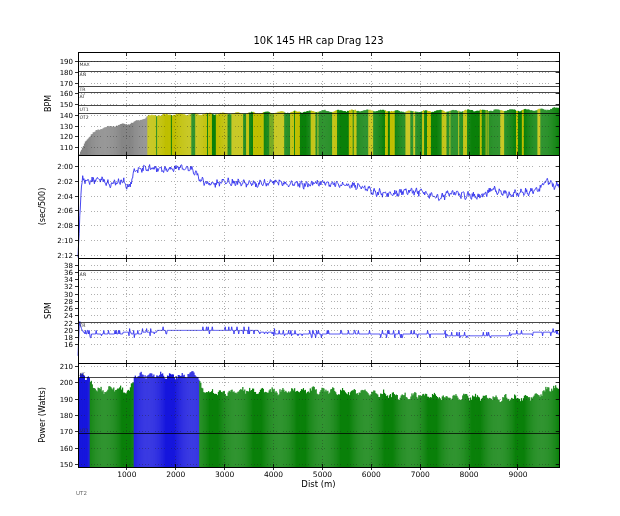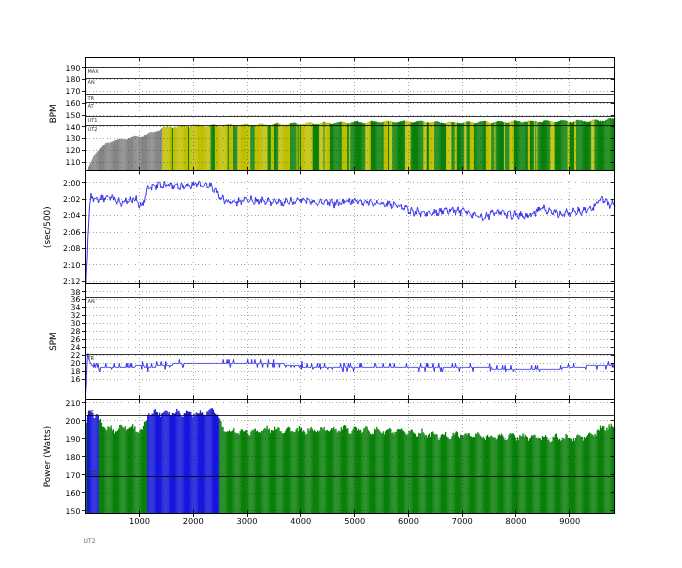--- a/index.html
+++ b/index.html
@@ -1315,14 +1315,16 @@
         <text x="224.64634146341464" y="476.5" font-size="7.5" text-anchor="middle" fill="#000" font-family="&quot;DejaVu Sans&quot;,&quot;Liberation Sans&quot;,sans-serif">3000</text>
         <text x="273.5284552845528" y="476.5" font-size="7.5" text-anchor="middle" fill="#000" font-family="&quot;DejaVu Sans&quot;,&quot;Liberation Sans&quot;,sans-serif">4000</text>
         <text x="322.4105691056911" y="476.5" font-size="7.5" text-anchor="middle" fill="#000" font-family="&quot;DejaVu Sans&quot;,&quot;Liberation Sans&quot;,sans-serif">5000</text>
         <text x="371.2926829268293" y="476.5" font-size="7.5" text-anchor="middle" fill="#000" font-family="&quot;DejaVu Sans&quot;,&quot;Liberation Sans&quot;,sans-serif">6000</text>
         <text x="420.1747967479675" y="476.5" font-size="7.5" text-anchor="middle" fill="#000" font-family="&quot;DejaVu Sans&quot;,&quot;Liberation Sans&quot;,sans-serif">7000</text>
         <text x="469.0569105691057" y="476.5" font-size="7.5" text-anchor="middle" fill="#000" font-family="&quot;DejaVu Sans&quot;,&quot;Liberation Sans&quot;,sans-serif">8000</text>
         <text x="517.939024390244" y="476.5" font-size="7.5" text-anchor="middle" fill="#000" font-family="&quot;DejaVu Sans&quot;,&quot;Liberation Sans&quot;,sans-serif">9000</text>
         <text x="45" y="415" font-size="8" text-anchor="middle" fill="#000" font-family="&quot;DejaVu Sans&quot;,&quot;Liberation Sans&quot;,sans-serif" transform="rotate(-90 45 415)">Power (Watts)</text>
       </g>
     </svg>
+  <div class="title">10K 145 HR cap Drag 123</div>
+  <div class="xlabel">Dist (m)</div>
   <div class="footnote">UT2</div>
 </div>
 
 </body></html>

